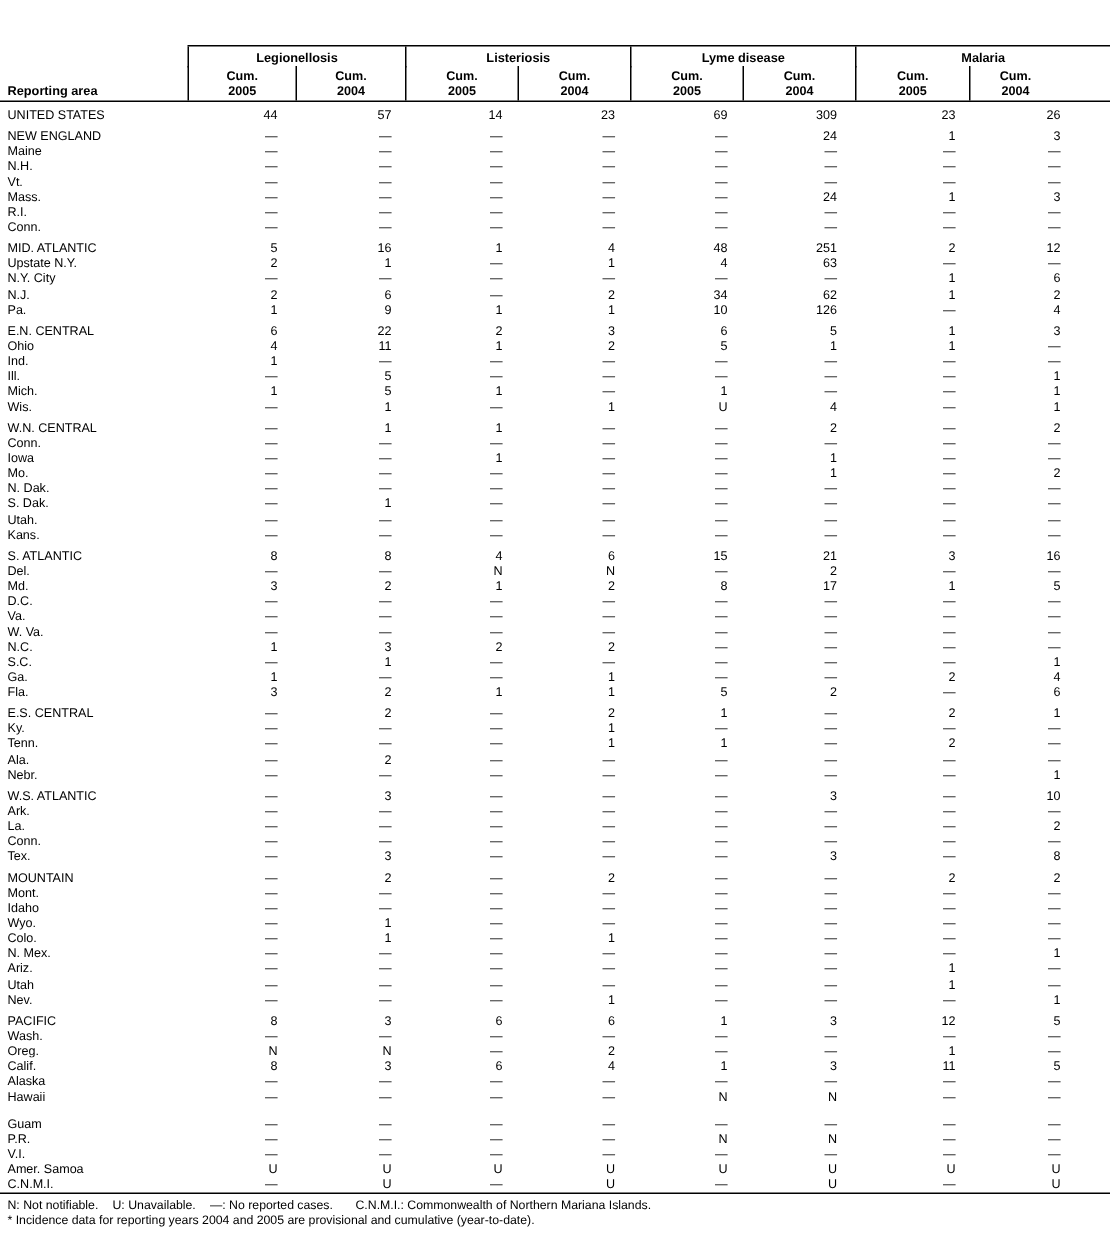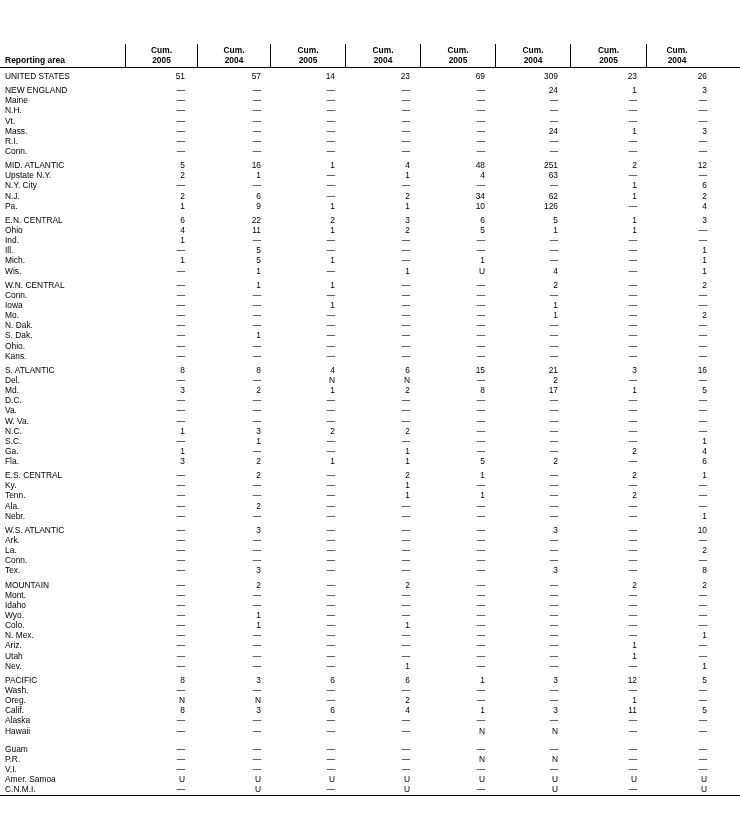--- a/index.html
+++ b/index.html
@@ -26,20 +26,26 @@
   .brule{position:absolute;left:0;top:795px;width:740px;border-top:1.5px solid #000;}
   .fn1{position:absolute;left:0;top:799px;width:740px;height:10px;font-size:8.2px;}
   .fn1 span{position:absolute;top:0;white-space:nowrap;}
   .fn2{position:absolute;left:5px;top:809px;width:730px;font-size:8.2px;}
 </style>
 </head>
 <body>
 
 <div class="page">
 
+  <div class="grouprow" id="groupRow">
+      <div class="gcell" style="width: 145px;">Legionellosis</div>
+      <div class="gcell" style="width: 150px;">Listeriosis</div>
+      <div class="gcell" style="width: 150px;">Lyme disease</div>
+      <div class="gcell" style="width: 170px;">Malaria</div>
+    </div>
   <div class="cumrow" id="cumRow">
       <div class="ccell" style="width: 72px;">
         <div>Cum.</div>
         <div>2005</div>
       </div>
       <div class="ccell" style="width: 73px;">
         <div>Cum.</div>
         <div>2004</div>
       </div>
       <div class="ccell" style="width: 75px;">
@@ -66,21 +72,21 @@
         <div>Cum.</div>
         <div>2004</div>
       </div>
     </div>
   <div class="areahdr">Reporting area</div>
   <div class="hrule"></div>
 
   <div class="tbody" id="tbody">
       <div class="trow">
         <div class="rlabel">UNITED STATES</div>
-        <div class="cell" style="width: 72px; padding-right: 12px;">51</div>
+        <div class="cell" style="width: 72px; padding-right: 12px;">44</div>
         <div class="cell" style="width: 73px; padding-right: 9px;">57</div>
         <div class="cell" style="width: 75px; padding-right: 10px;">14</div>
         <div class="cell" style="width: 75px; padding-right: 10px;">23</div>
         <div class="cell" style="width: 75px; padding-right: 10px;">69</div>
         <div class="cell" style="width: 75px; padding-right: 12px;">309</div>
         <div class="cell" style="width: 76px; padding-right: 9px;">23</div>
         <div class="cell" style="width: 94px; padding-right: 33px;">26</div>
       </div>
       <div class="trow gap-region">
         <div class="rlabel">NEW ENGLAND</div>
@@ -340,21 +346,21 @@
         <div class="cell" style="width: 72px; padding-right: 12px;">—</div>
         <div class="cell" style="width: 73px; padding-right: 9px;">1</div>
         <div class="cell" style="width: 75px; padding-right: 10px;">—</div>
         <div class="cell" style="width: 75px; padding-right: 10px;">—</div>
         <div class="cell" style="width: 75px; padding-right: 10px;">—</div>
         <div class="cell" style="width: 75px; padding-right: 12px;">—</div>
         <div class="cell" style="width: 76px; padding-right: 9px;">—</div>
         <div class="cell" style="width: 94px; padding-right: 33px;">—</div>
       </div>
       <div class="trow">
-        <div class="rlabel">Ohio.</div>
+        <div class="rlabel">Utah.</div>
         <div class="cell" style="width: 72px; padding-right: 12px;">—</div>
         <div class="cell" style="width: 73px; padding-right: 9px;">—</div>
         <div class="cell" style="width: 75px; padding-right: 10px;">—</div>
         <div class="cell" style="width: 75px; padding-right: 10px;">—</div>
         <div class="cell" style="width: 75px; padding-right: 10px;">—</div>
         <div class="cell" style="width: 75px; padding-right: 12px;">—</div>
         <div class="cell" style="width: 76px; padding-right: 9px;">—</div>
         <div class="cell" style="width: 94px; padding-right: 33px;">—</div>
       </div>
       <div class="trow">
@@ -804,13 +810,20 @@
         <div class="cell" style="width: 75px; padding-right: 10px;">—</div>
         <div class="cell" style="width: 75px; padding-right: 10px;">U</div>
         <div class="cell" style="width: 75px; padding-right: 10px;">—</div>
         <div class="cell" style="width: 75px; padding-right: 12px;">U</div>
         <div class="cell" style="width: 76px; padding-right: 9px;">—</div>
         <div class="cell" style="width: 94px; padding-right: 33px;">U</div>
       </div>
     </div>
 
   <div class="brule"></div>
+  <div class="fn1" id="fn1">
+      <span style="left: 5px;">N: Not notifiable.</span>
+      <span style="left: 75px;">U: Unavailable.</span>
+      <span style="left: 140px;">—: No reported cases.</span>
+      <span style="left: 237px;">C.N.M.I.: Commonwealth of Northern Mariana Islands.</span>
+    </div>
+  <div class="fn2">* Incidence data for reporting years 2004 and 2005 are provisional and cumulative (year-to-date).</div>
 </div>
 
 </body></html>

